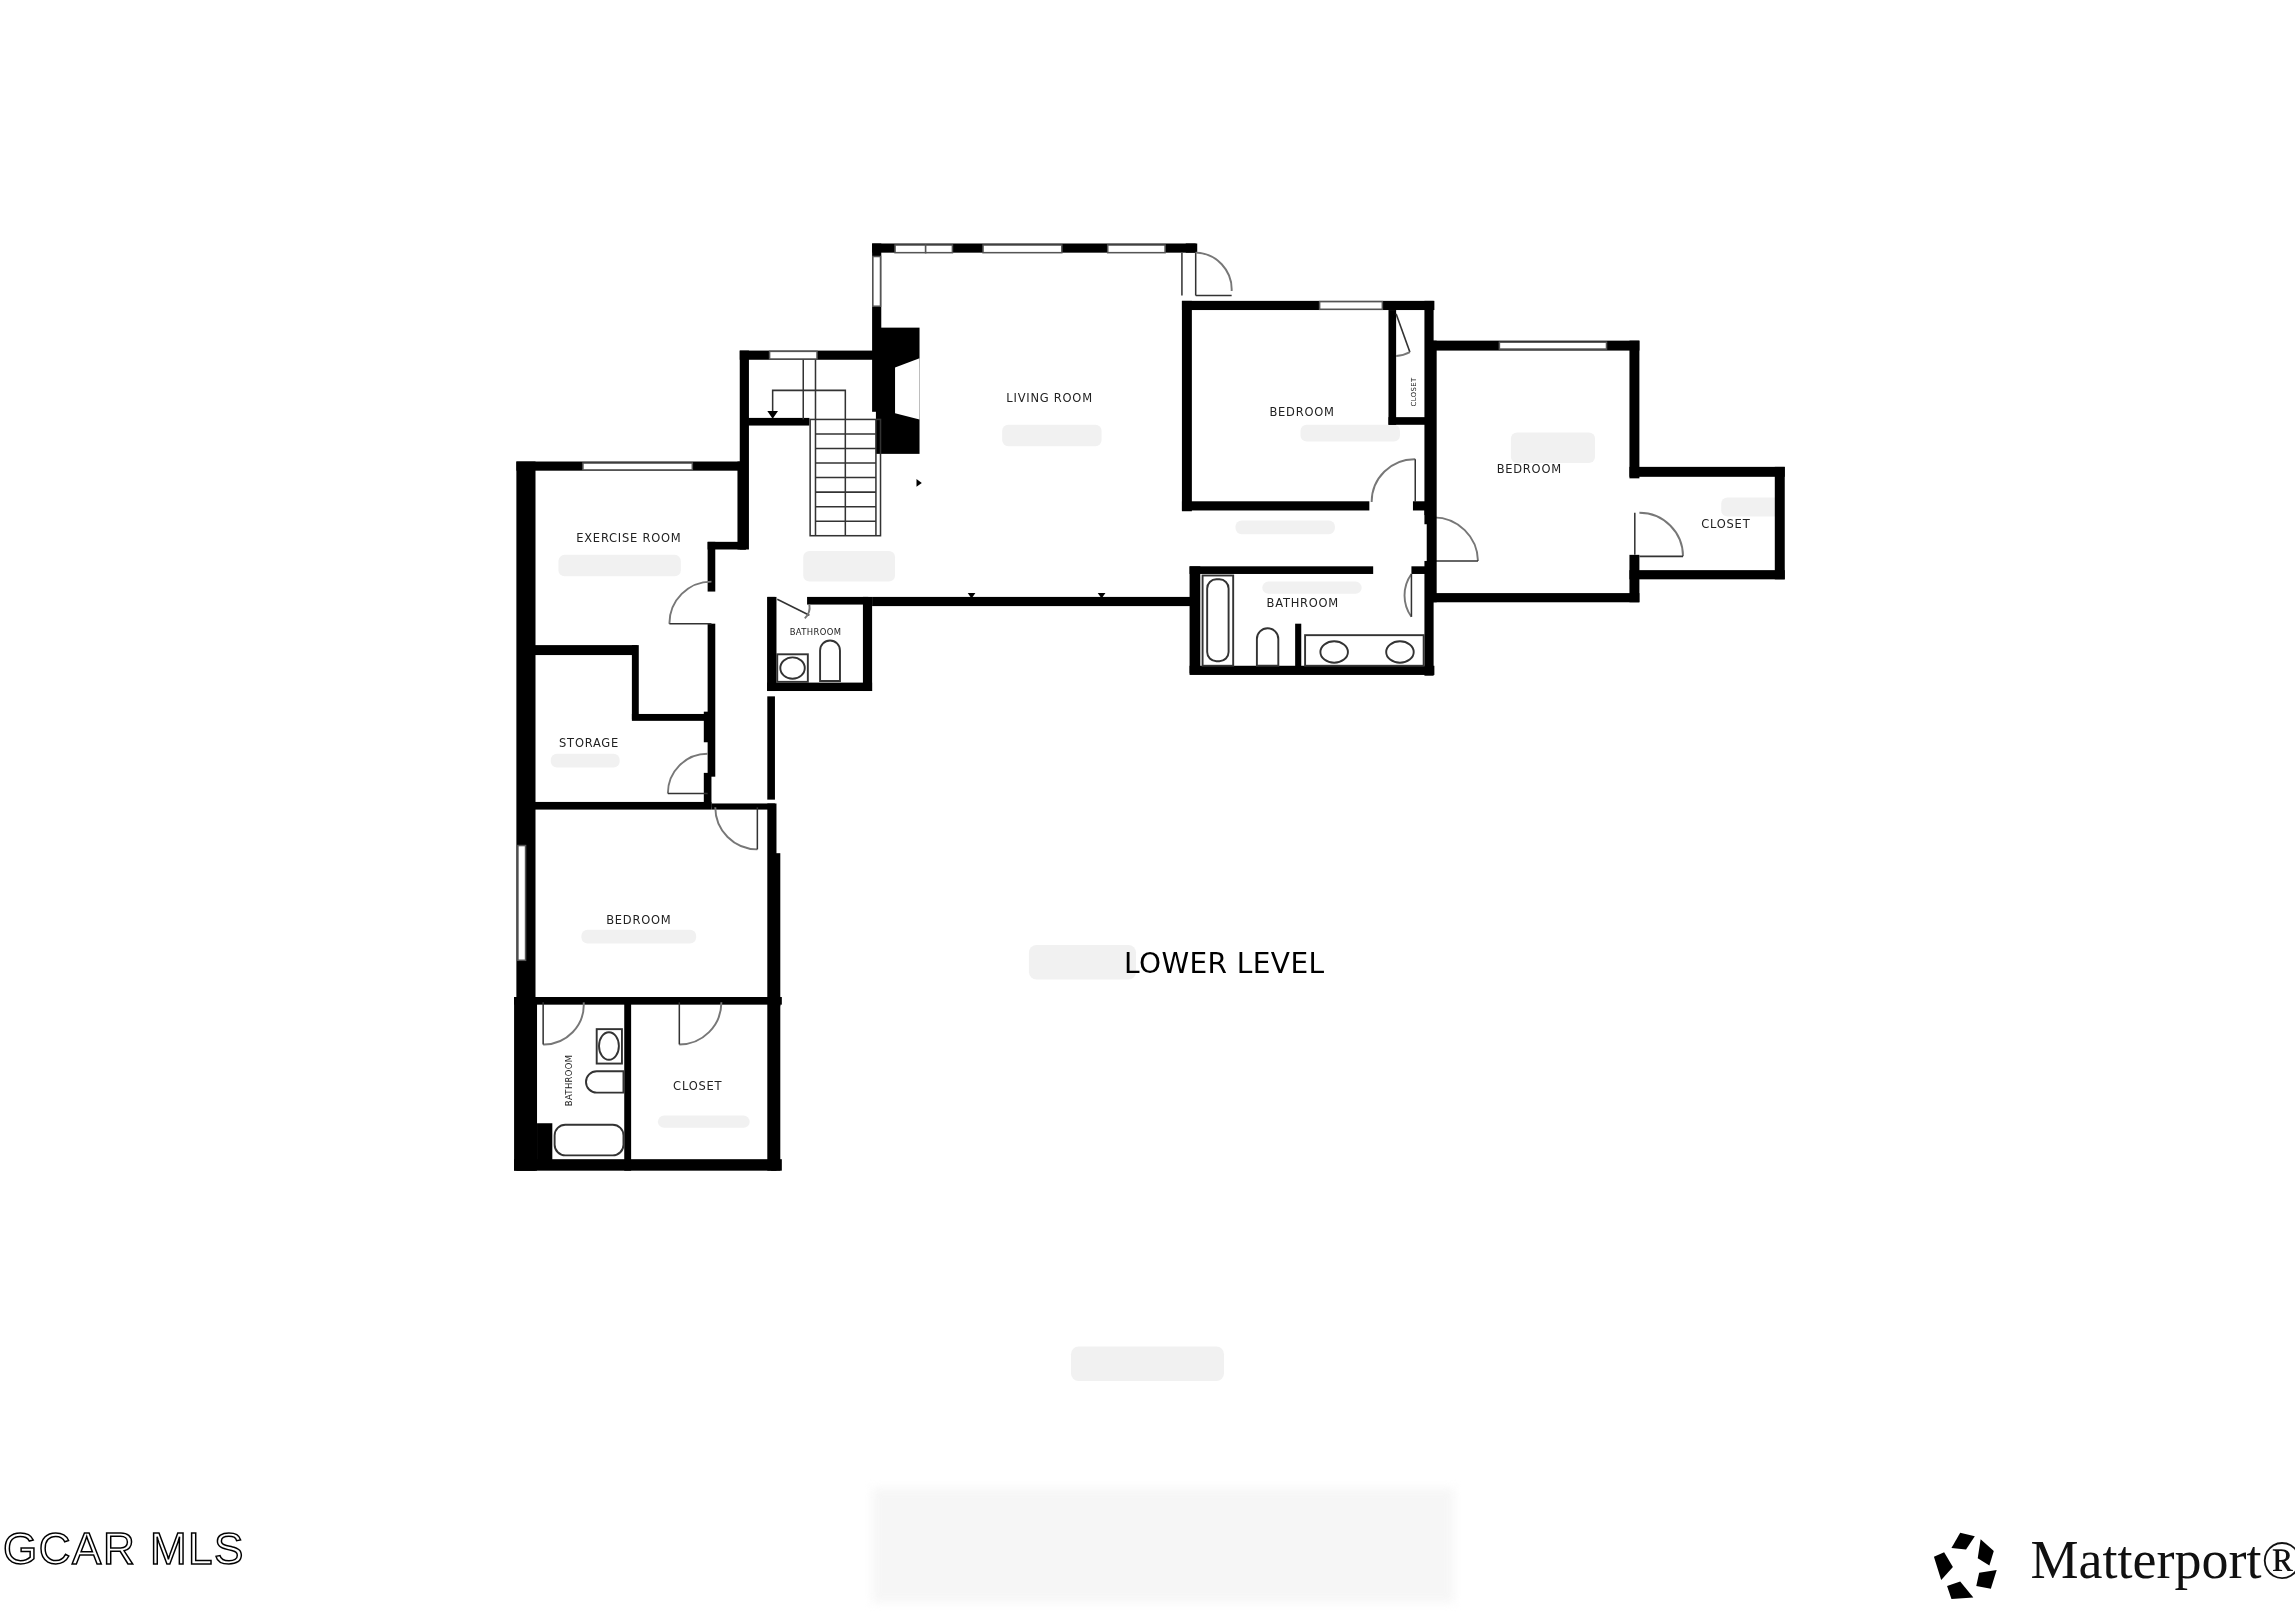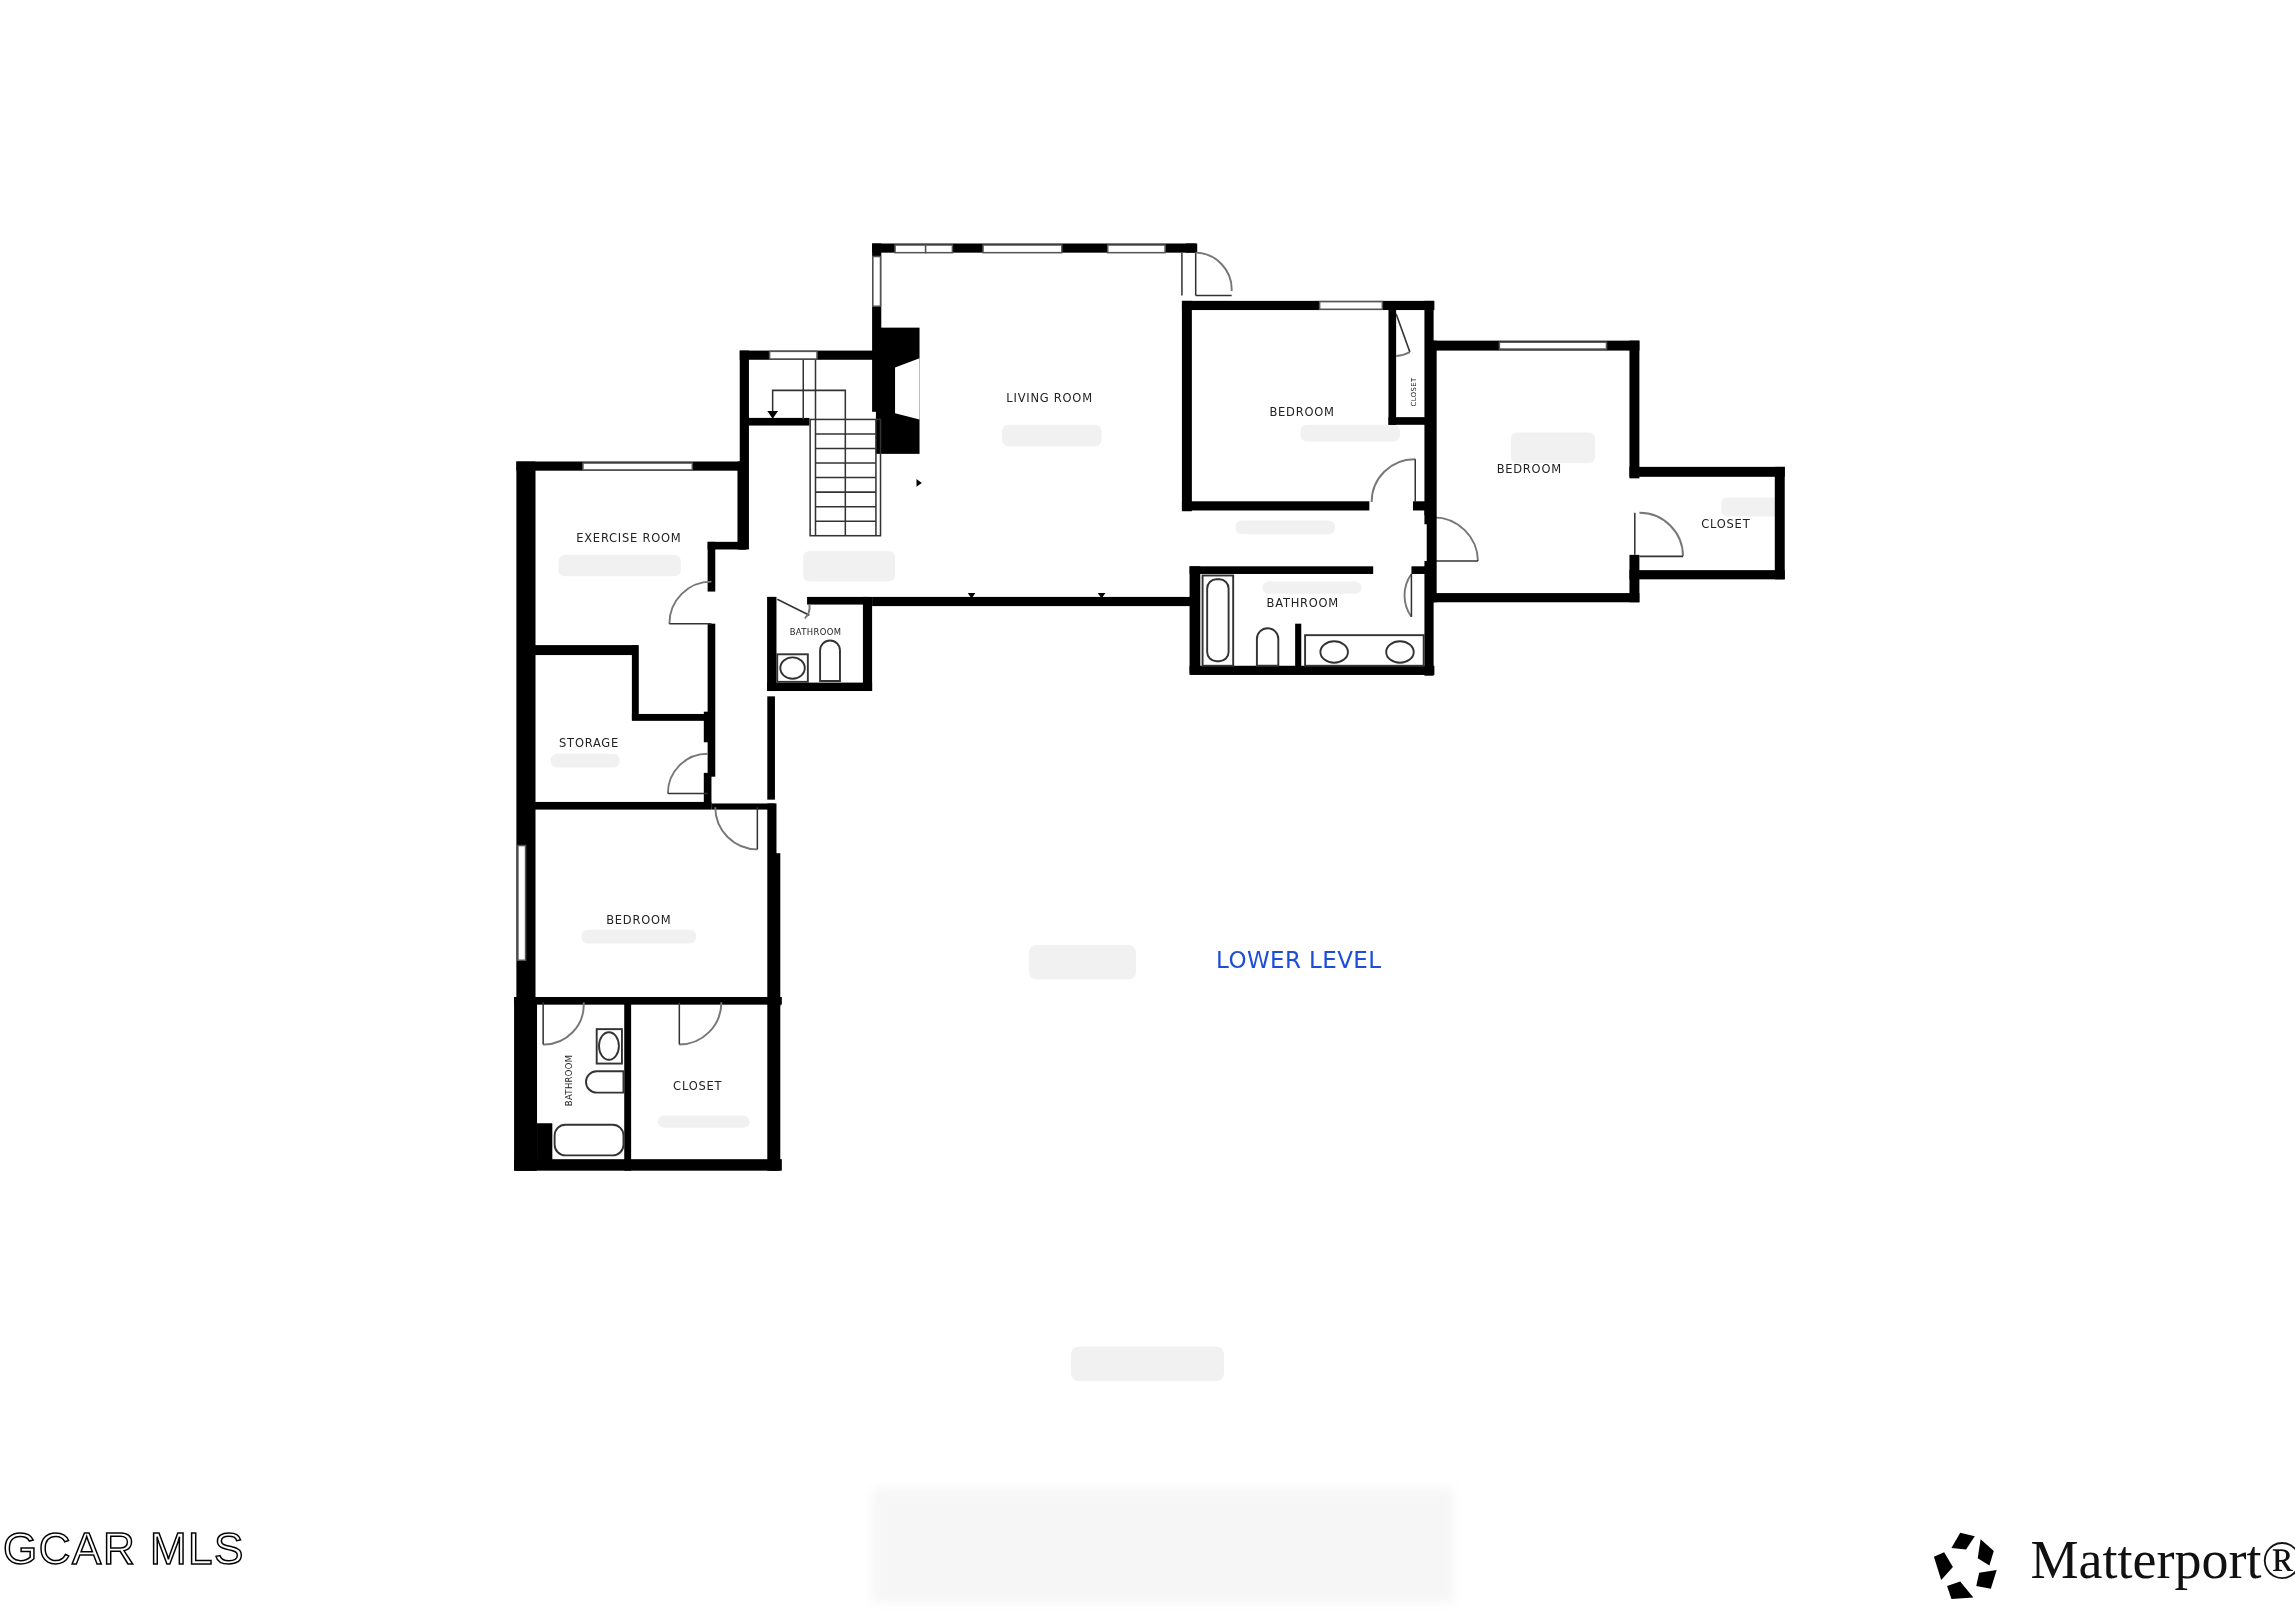--- a/index.html
+++ b/index.html
@@ -7,21 +7,21 @@
   #plan { position: absolute; left: 0; top: 0; width: 2295px; height: 1623px; }
   .wall { fill: #000000; }
   .win { fill: #ffffff; stroke: #555555; stroke-width: 2; }
   .thin { fill: none; stroke: #333333; stroke-width: 2; }
   .swing { fill: none; stroke: #777777; stroke-width: 2.5; }
   .fixture { fill: #ffffff; stroke: #333333; stroke-width: 2.5; }
   .marker { fill: #000000; }
   .room-label { font-family: "DejaVu Sans", sans-serif; font-size: 15px; letter-spacing: 1px; fill: #222222; text-anchor: middle; }
   .room-label-small { font-family: "DejaVu Sans", sans-serif; font-size: 11px; letter-spacing: 0.5px; fill: #222222; text-anchor: middle; }
   .ghost { fill: #f1f1f1; }
-  .level-label { position: absolute; left: 1216px; top: 947px; font-family: "DejaVu Sans", sans-serif; font-size: 23px; color: #1d4ed8; letter-spacing: 0.4px; white-space: nowrap; }
+  .level-label { position: absolute; left: 1124px; top: 947px; font-family: "DejaVu Sans", sans-serif; font-size: 28px; color: #000000; letter-spacing: 0.4px; white-space: nowrap; }
   .watermark { position: absolute; left: 3.1px; top: 1524px; font-family: "Liberation Sans", sans-serif; font-size: 44px; color: #ffffff; -webkit-text-stroke: 1.5px #000000; letter-spacing: 1.5px; white-space: nowrap; text-align: center; }
   .brand { position: absolute; left: 1931px; top: 1529px; display: flex; align-items: flex-start; height: 73px; gap: 25px; }
   .brand-icon { width: 73px; height: 73px; }
   .brand-text { font-family: "Liberation Serif", serif; font-size: 54px; color: #111111; margin-left: 1.5px; white-space: nowrap; }
   .ghost-block { position: absolute; background: #f3f3f3; filter: blur(4.6px); opacity: 0.7; }
 </style>
 </head>
 <body>
 
 <svg id="plan" viewBox="0 0 3000 2121" xmlns="http://www.w3.org/2000/svg">

